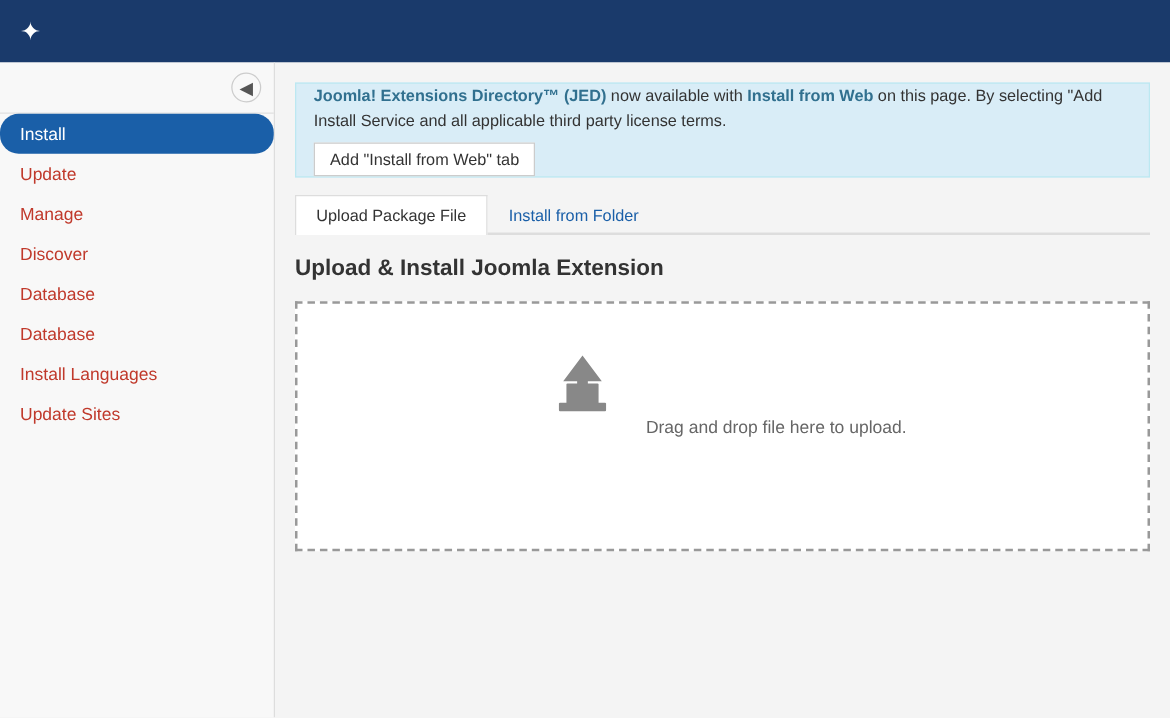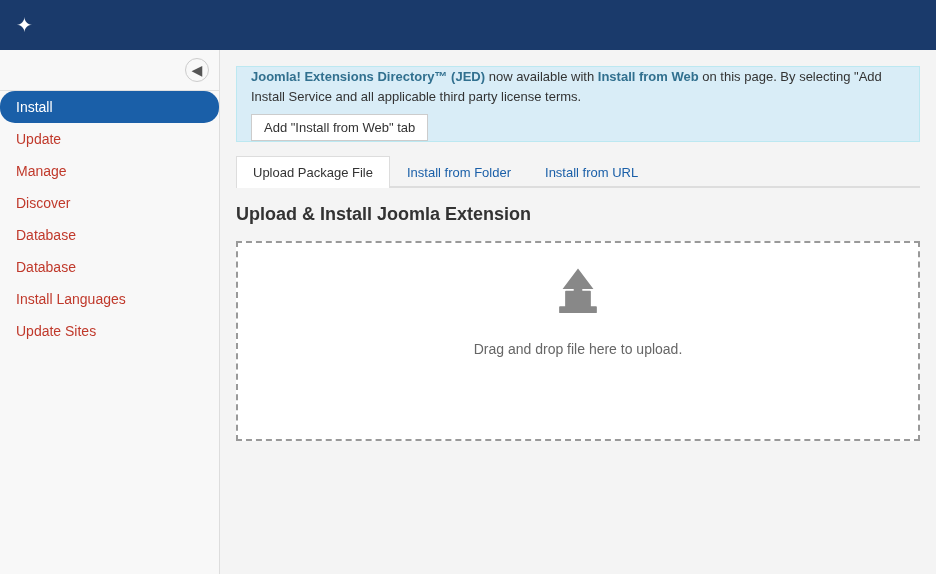--- a/index.html
+++ b/index.html
@@ -136,21 +136,21 @@
       color: #333;
       margin-bottom: 16px;
     }
 
     
     .upload-zone {
       border: 2px dashed #999;
       background: #fff;
       min-height: 200px;
       display: flex;
-      flex-direction: column;
+      flex-direction: row;
       align-items: center;
       justify-content: center;
       padding: 40px;
       gap: 16px;
     }
     .upload-icon-svg {
       width: 60px;
       height: 60px;
     }
     .upload-hint {
@@ -209,23 +209,20 @@
       <button class="add-tab-btn">Add "Install from Web" tab</button>
     </div>
 
     <div class="tabs-container">
       <div class="tab active">
         <span>Upload Package File</span>
       </div>
       <div class="tab">
         <span>Install from Folder</span>
       </div>
-      <div class="tab">
-        <span>Install from URL</span>
-      </div>
     </div>
 
     <div class="content-area">
       <h2 class="section-title">Upload &amp; Install Joomla Extension</h2>
 
       <div class="upload-zone">
 
         <svg class="upload-icon-svg" viewBox="0 0 80 70" xmlns="http://www.w3.org/2000/svg" style="width:70px;height:60px;margin-top:-60px;">
 
           <rect x="25" y="30" width="30" height="22" fill="#888" rx="1"></rect>

